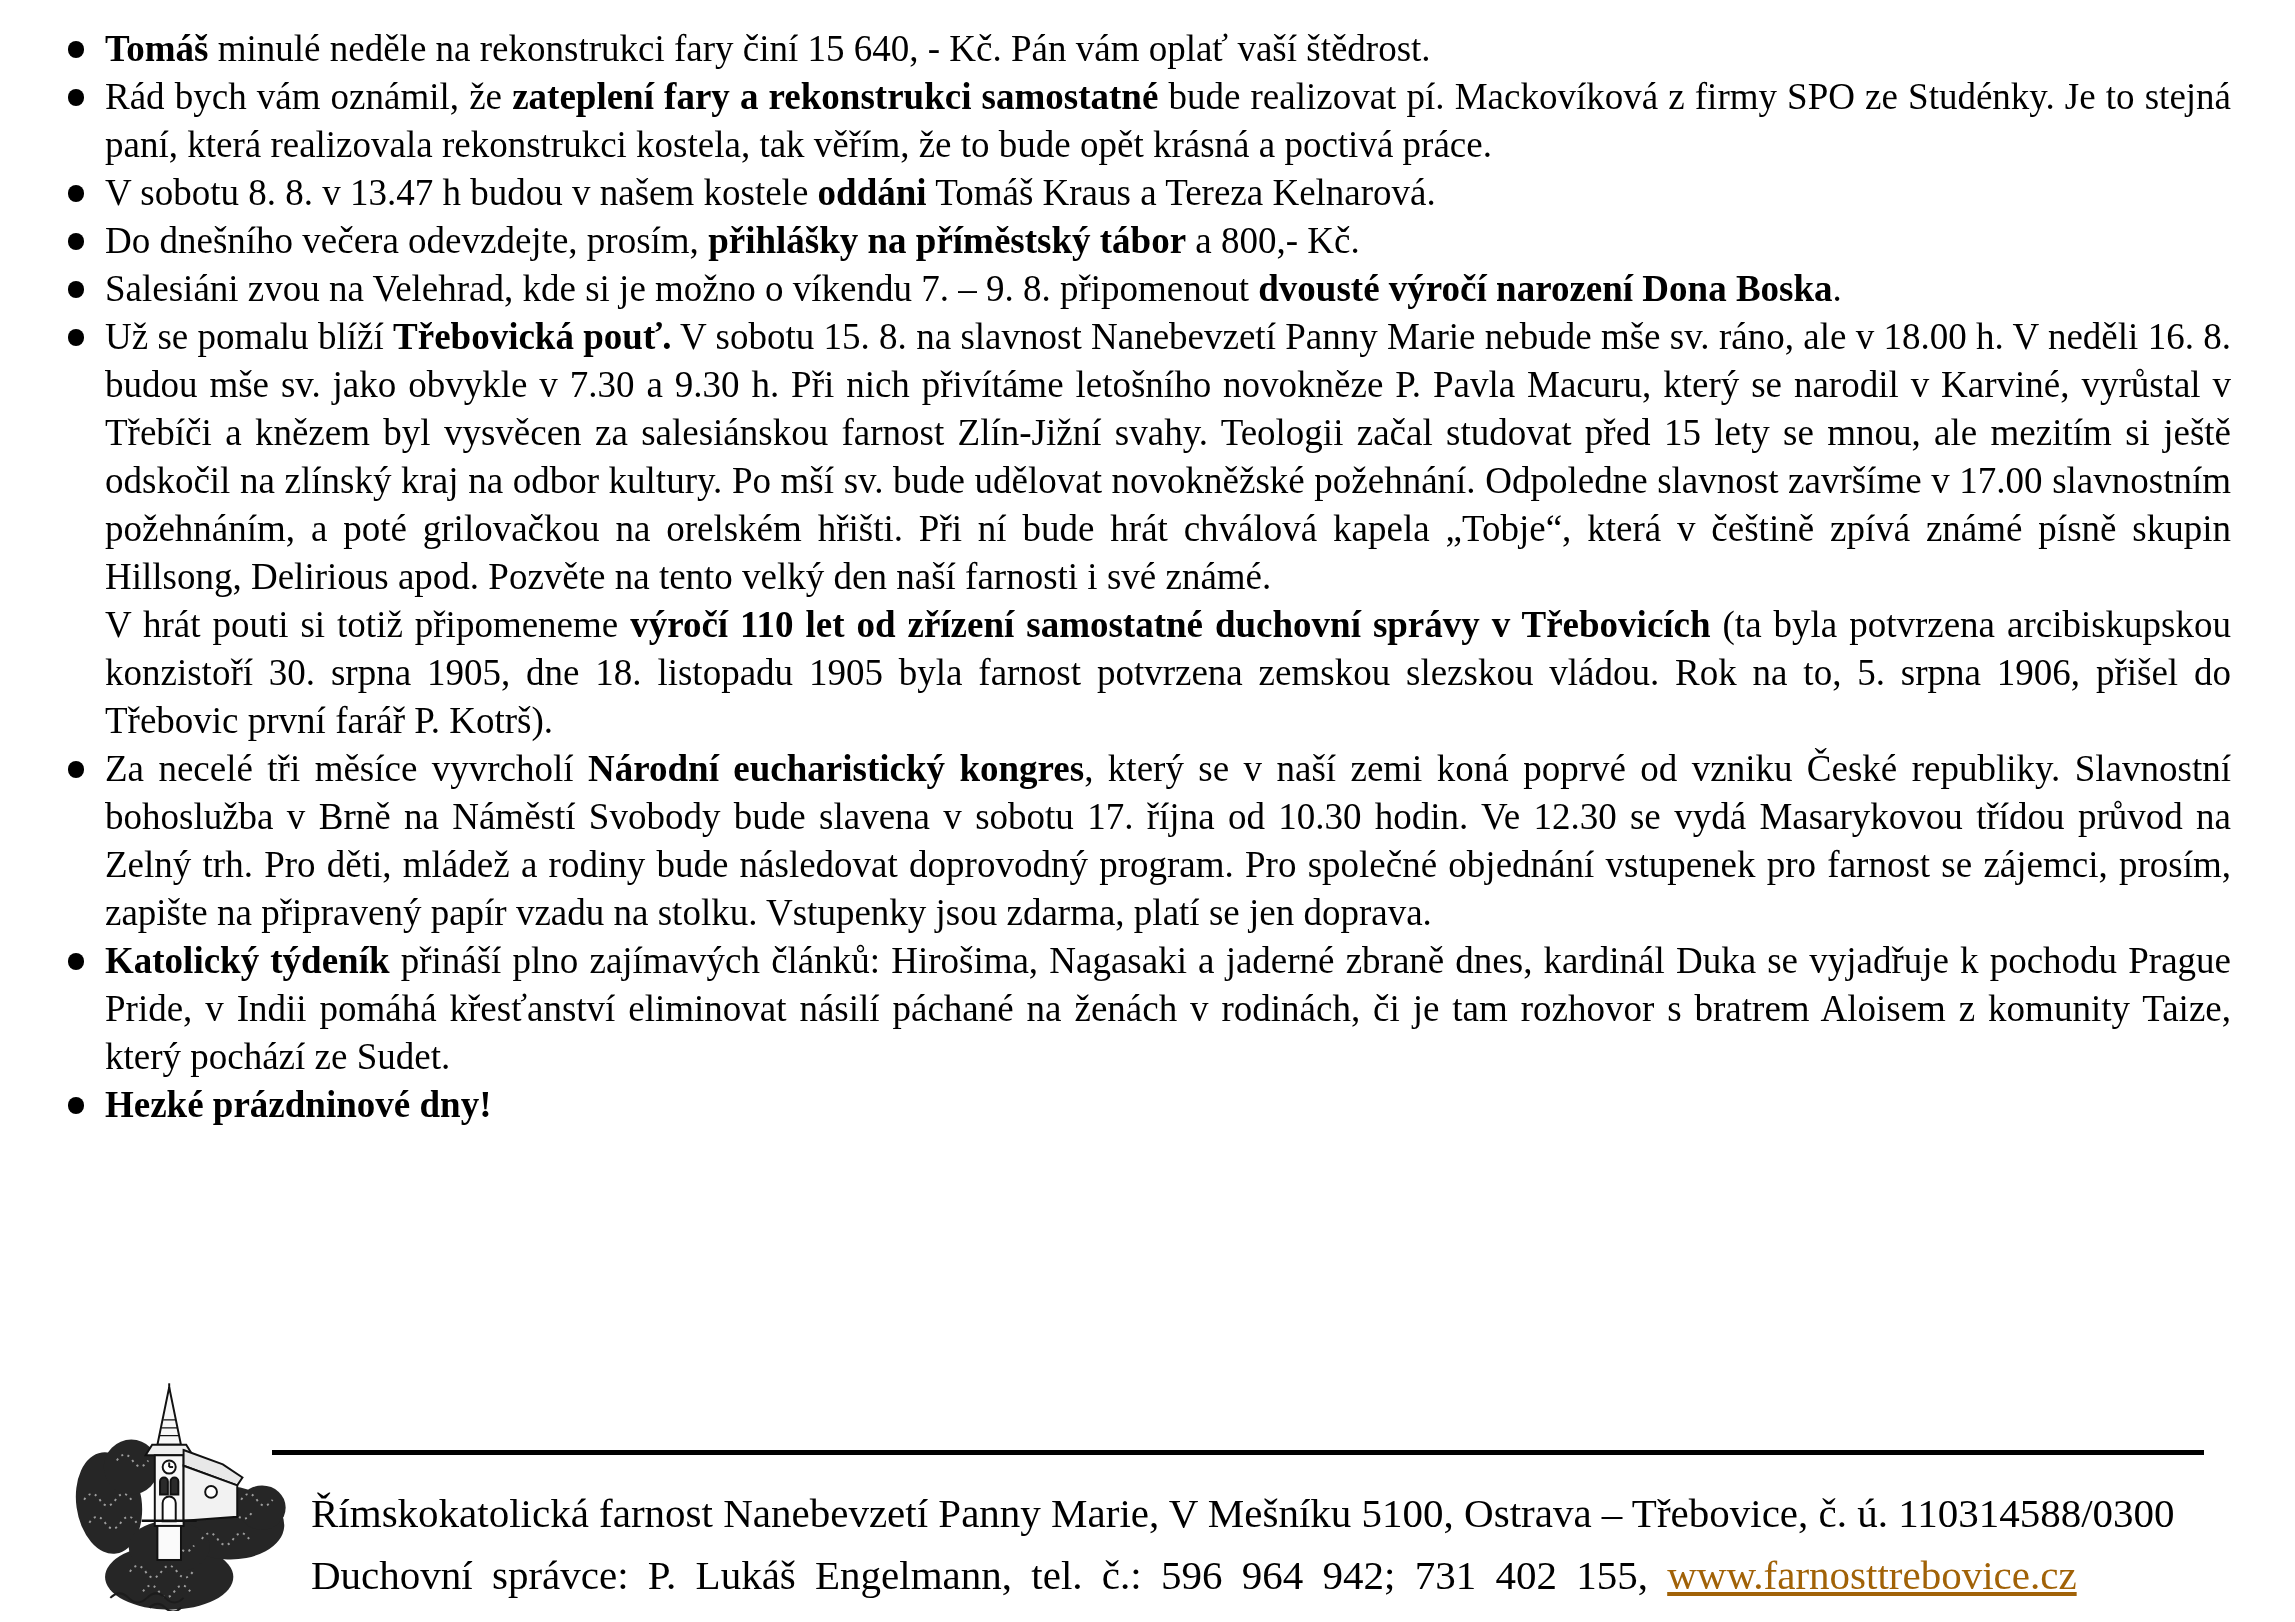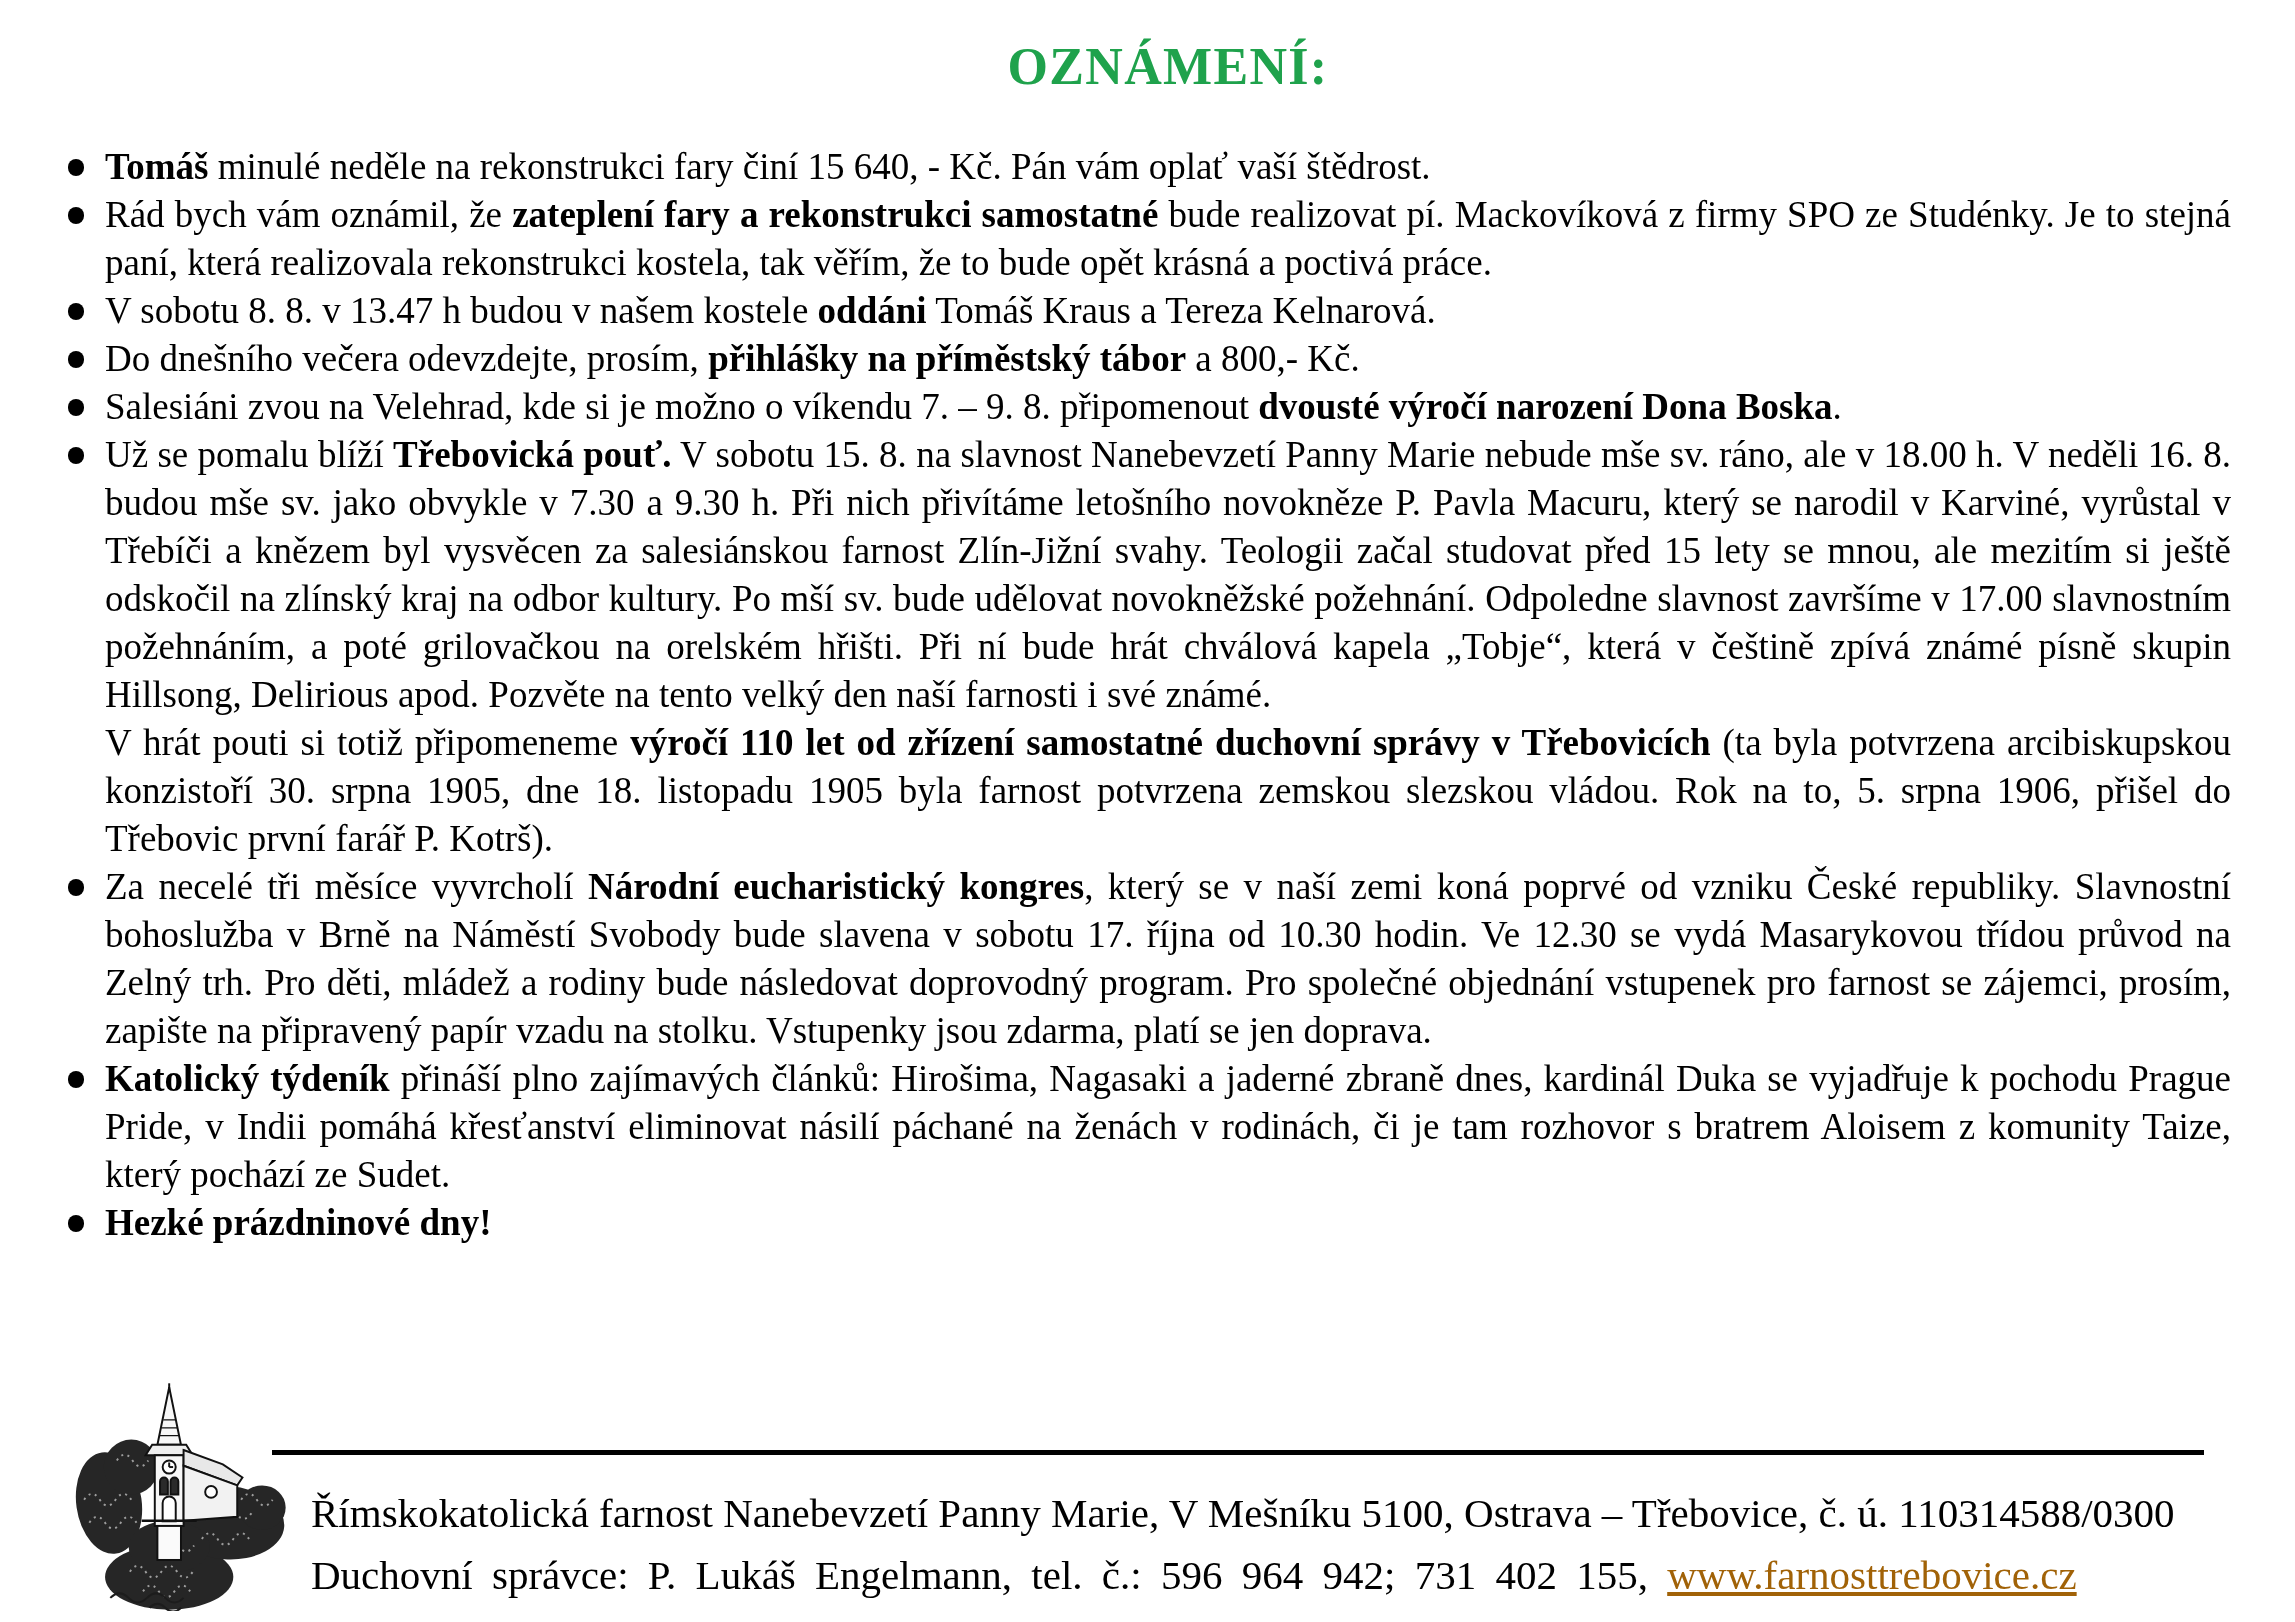--- a/index.html
+++ b/index.html
@@ -42,21 +42,20 @@
     font-size:41px;line-height:48px;
     margin:14.4px 0 0 39px;white-space:nowrap;
     word-spacing:0.22em;
   }
   .footer-line2 a{text-decoration:underline;}
 </style>
 </head>
 <body>
 
 <div class="content">
-  <h1 class="page-title" style="color: rgb(31, 162, 76);">OZNÁMENÍ:</h1>
   <ul class="announcements">
       <li>
         <span class="dot"></span>
         <p class="para"><span class="bold">Tomáš</span><span> minulé neděle na rekonstrukci fary činí 15 640, - Kč. Pán vám oplať vaší štědrost.</span></p>
       </li>
       <li>
         <span class="dot"></span>
         <p class="para"><span>Rád bych vám oznámil, že </span><span class="bold">zateplení fary a rekonstrukci samostatné</span><span> bude realizovat pí. Mackovíková z firmy SPO ze Studénky. Je to stejná paní, která realizovala rekonstrukci kostela, tak věřím, že to bude opět krásná a poctivá práce.</span></p>
       </li>
       <li>

